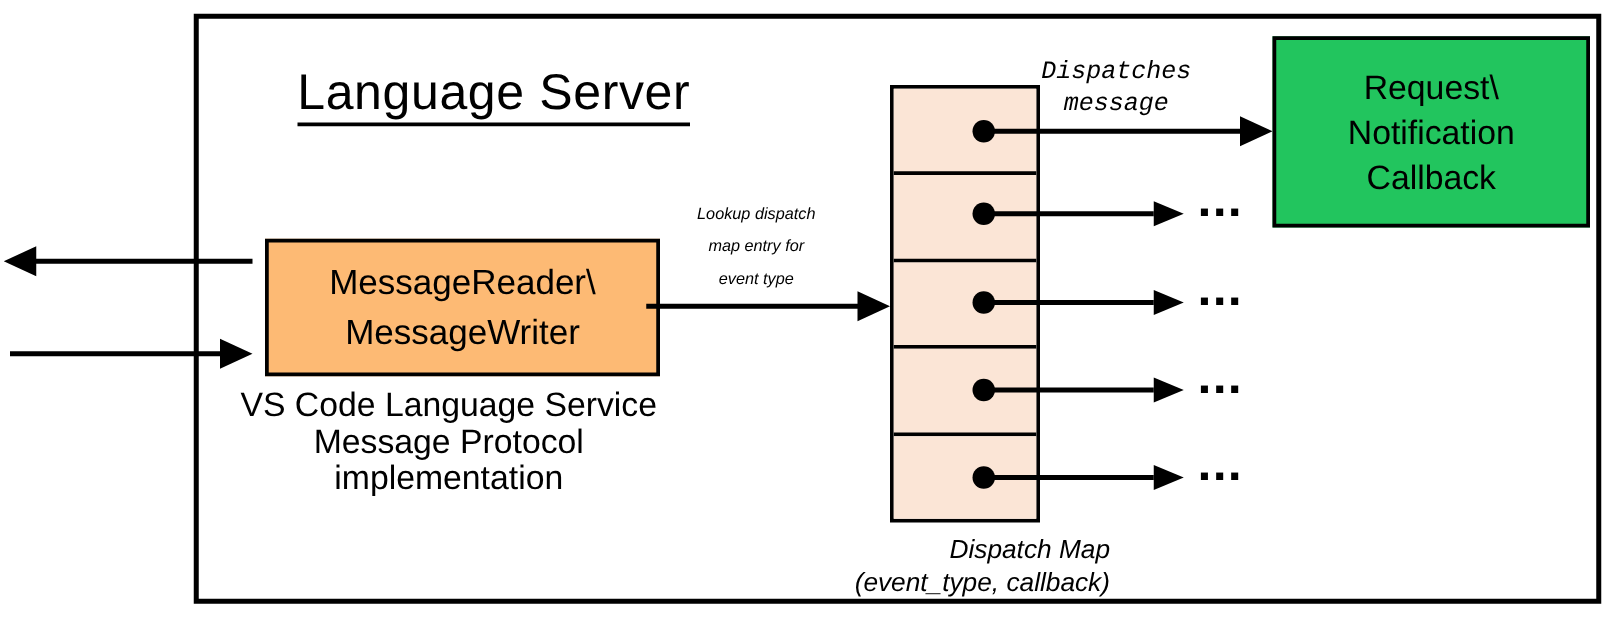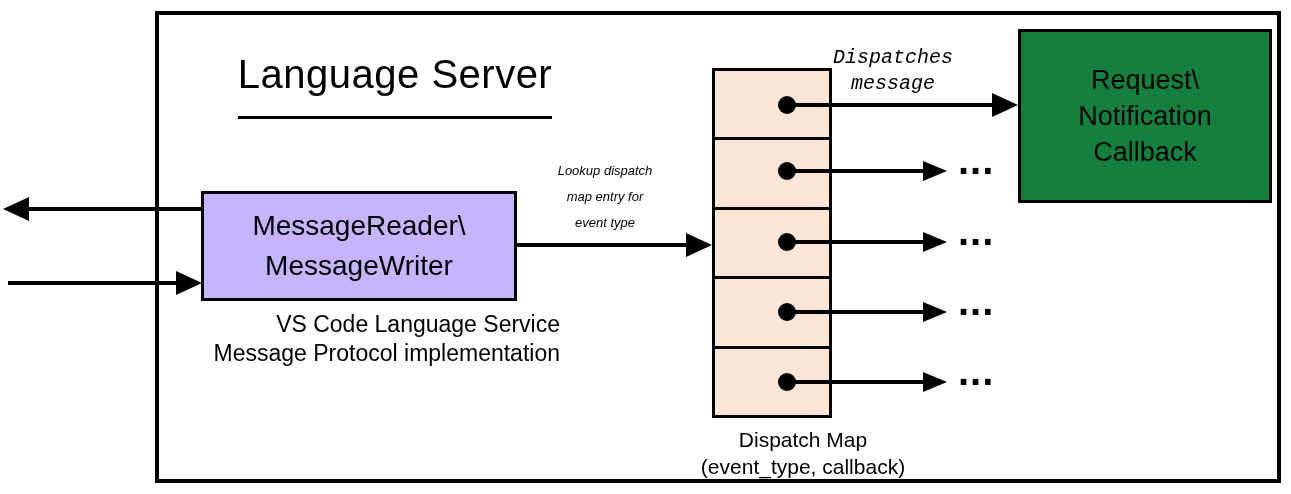--- a/index.html
+++ b/index.html
@@ -9,21 +9,21 @@
     position:relative; width:1291px; height:494px; background:#ffffff; overflow:hidden;
   }
   .outer-box {
     position:absolute; left:155px; top:11px; width:1126px; height:472px;
     border:4px solid #000; background:transparent;
   }
   .title {
     position:absolute; left:195px; top:52px; width:400px; text-align:center;
     font-size:40px; font-weight:400; letter-spacing:0.5px;
   }
-  .title span { display:inline-block; border-bottom:3px solid #000; padding-bottom:19px; }
+  .title span { display:inline-block; border-bottom:3px solid #000; padding-bottom:1px; }
 
   .line { position:absolute; height:4px; background:#000; }
   .arrow-right {
     position:absolute; width:0; height:0;
     border-top:12px solid transparent; border-bottom:12px solid transparent;
     border-left:26px solid #000;
   }
   .arrow-left {
     position:absolute; width:0; height:0;
     border-top:12px solid transparent; border-bottom:12px solid transparent;
@@ -32,56 +32,56 @@
   .arrow-right.small {
     border-top-width:10px; border-bottom-width:10px; border-left-width:24px;
   }
 
   .italic-label {
     position:absolute; font-style:italic; font-size:20px; line-height:26px;
     text-align:center; white-space:pre-line;
   }
 
   .reader-box {
-    position:absolute; left:201px; top:191px; width:316px; height:110px;
-    background:#c4b5fd; border:3px solid #000;
+    position:absolute; left:212px; top:191px; width:316px; height:110px;
+    background:#fdba74; border:3px solid #000;
     display:flex; flex-direction:column; align-items:center; justify-content:center;
     font-size:28px; line-height:40px; text-align:center; white-space:pre-line;
   }
   .reader-caption {
-    position:absolute; left:158px; top:310px; width:402px; text-align:right;
-    font-size:23px; line-height:29px; white-space:pre-line;
+    position:absolute; left:158px; top:310px; width:402px; text-align:center;
+    font-size:27px; line-height:29px; white-space:pre-line;
   }
 
   .dispatch-map {
     position:absolute; left:712px; top:68px; width:120px; height:350px;
     border:3px solid #000; display:flex; flex-direction:column;
   }
   .dispatch-cell { flex:1; background:#fbe5d6; border-bottom:3px solid #000; }
   .dispatch-cell:last-child { border-bottom:none; }
   .dot { position:absolute; width:18px; height:18px; border-radius:50%; background:#000; }
 
   .ellipsis {
     position:absolute; font-size:40px; font-weight:bold; line-height:40px;
     letter-spacing:1px; width:60px;
   }
 
   .callback-box {
-    position:absolute; left:1018px; top:29px; width:254px; height:174px;
-    background:#15803d; border:3px solid #000;
+    position:absolute; left:1018px; top:29px; width:254px; height:153px;
+    background:#22c55e; border:3px solid #000;
     display:flex; flex-direction:column; align-items:center; justify-content:center;
     font-size:27px; line-height:36px; text-align:center; white-space:pre-line;
   }
   .callbacks-note {
     position:absolute; left:1008px; top:190px; width:268px; text-align:center;
     font-size:21px; line-height:29px; white-space:pre-line;
   }
   .dispatch-caption {
-    position:absolute; left:678px; top:426px; width:250px; text-align:center;
-    font-size:21px; line-height:27px; white-space:pre-line;
+    position:absolute; left:638px; top:426px; width:250px; text-align:right;
+    font-size:21px; line-height:27px; white-space:pre-line;font-style:italic;
   }
 </style>
 </head>
 <body>
 
 <div class="canvas">
 
   <div class="outer-box"></div>
 
   <div class="title">

